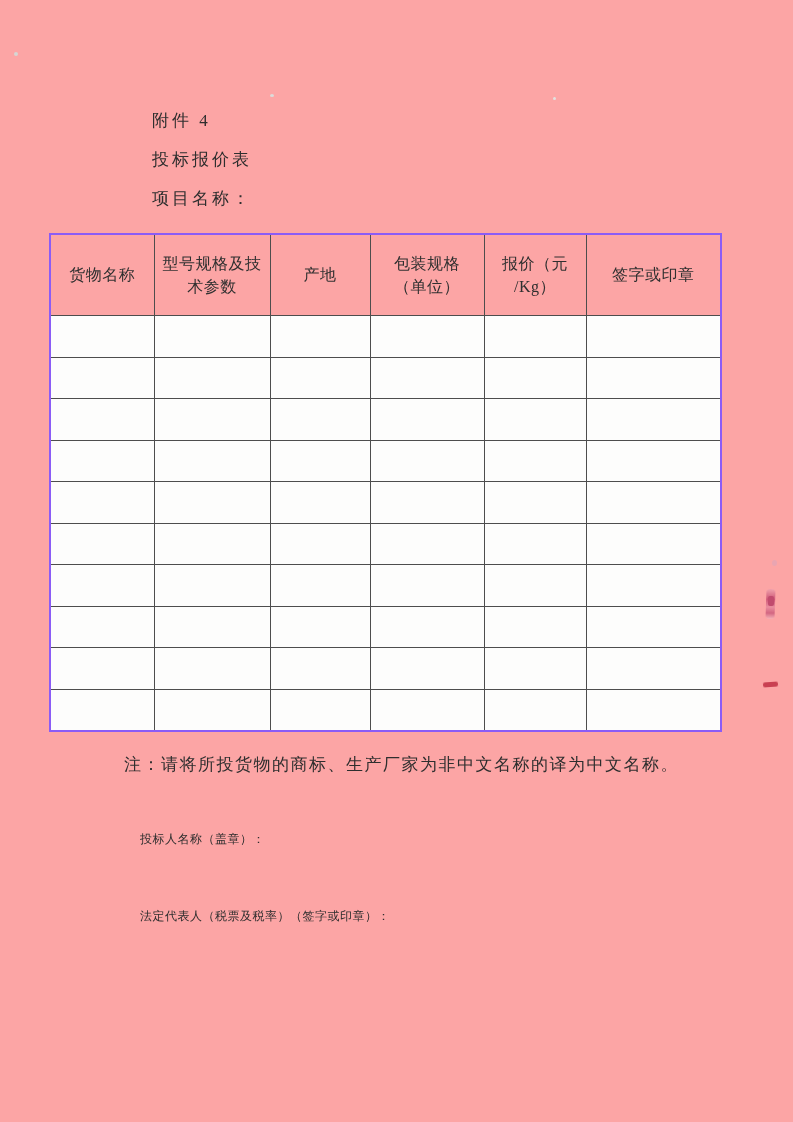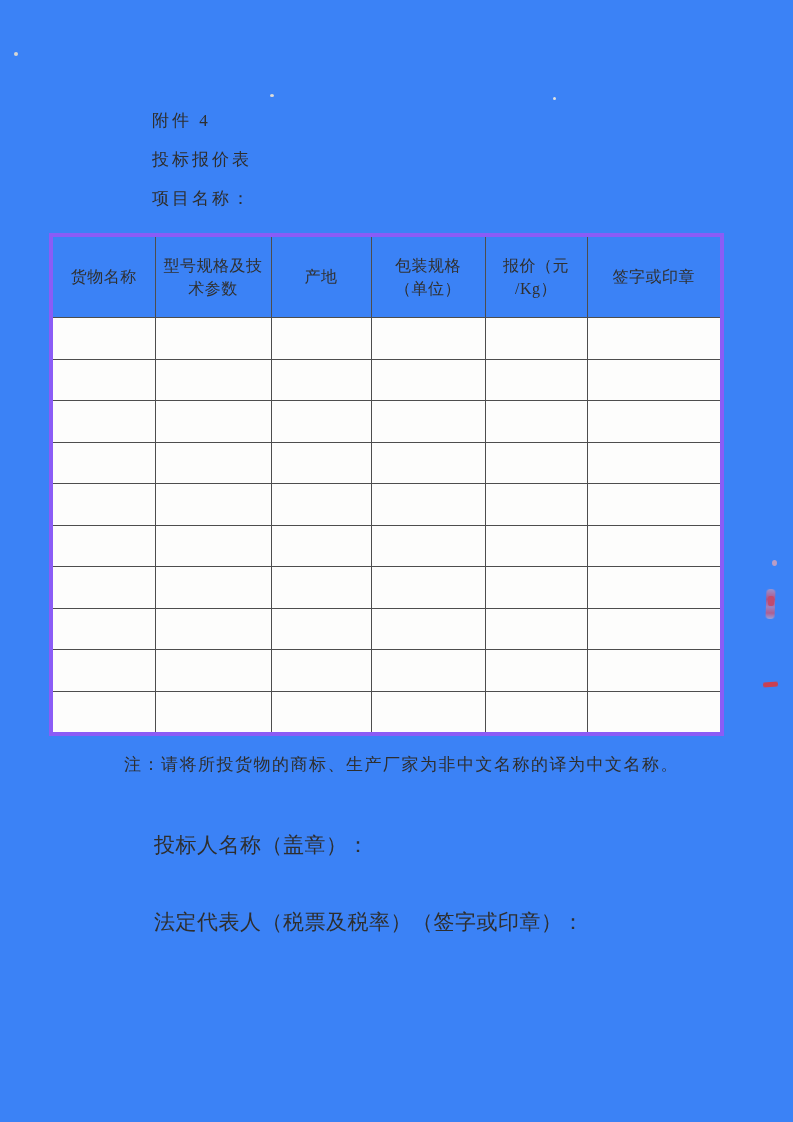--- a/index.html
+++ b/index.html
@@ -4,21 +4,21 @@
 <style>
   html, body {
     margin: 0;
     padding: 0;
     background: #ffffff;
   }
   .page {
     position: relative;
     width: 793px;
     height: 1122px;
-    background: #3b82f6;
+    background: #fca5a5;
     overflow: hidden;
     font-family: "Liberation Serif", "DejaVu Serif", serif;
     color: #2b2b2b;
   }
   
   .heading {
     position: absolute;
     left: 152px;
     font-size: 17px;
     letter-spacing: 3px;
@@ -30,21 +30,21 @@
   .project-label    { top: 187px; }
 
   
   .quote-table {
     position: absolute;
     left: 49px;
     top: 233px;
     width: 671px;
     border-collapse: collapse;
     table-layout: fixed;
-    border: 4px solid #8b5cf6;
+    border: 2px solid #8b5cf6;
   }
   .quote-table th, .quote-table td {
     border: 1.5px solid #4d4d4d;
     padding: 0;
   }
   .quote-table th {
     height: 80px;
     font-weight: normal;
     font-size: 16px;
     letter-spacing: 0.5px;
@@ -65,22 +65,22 @@
     left: 116px;
     top: 753px;
     font-size: 17px;
     letter-spacing: 1.5px;
     white-space: nowrap;
     color: #2e2e2e;
     margin-left: 8px;
   }
   .sig-label {
     position: absolute;
-    left: 154px;
-    font-size: 21px;
+    left: 140px;
+    font-size: 12px;
     letter-spacing: 0.5px;
     white-space: nowrap;
     color: #2e2e2e;
   }
   .bidder-label    { top: 831px; }
   .legal-rep-label { top: 908px; }
 
   
   .artifact { position: absolute; pointer-events: none; }
   .pink-speck {

